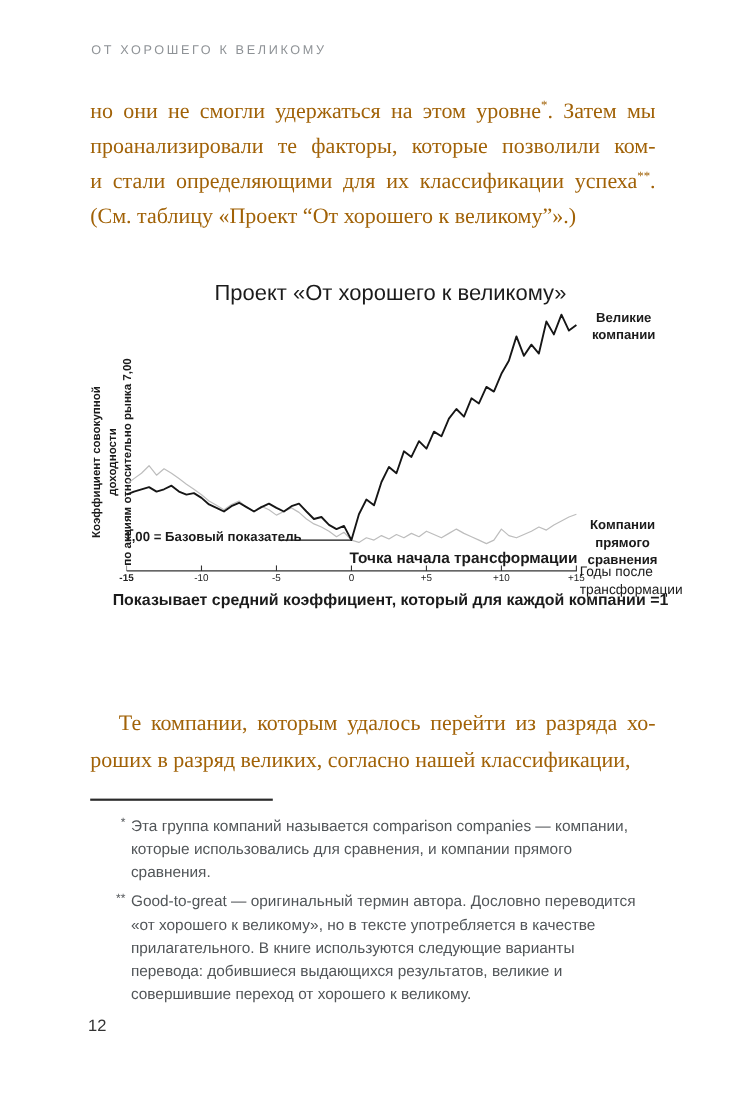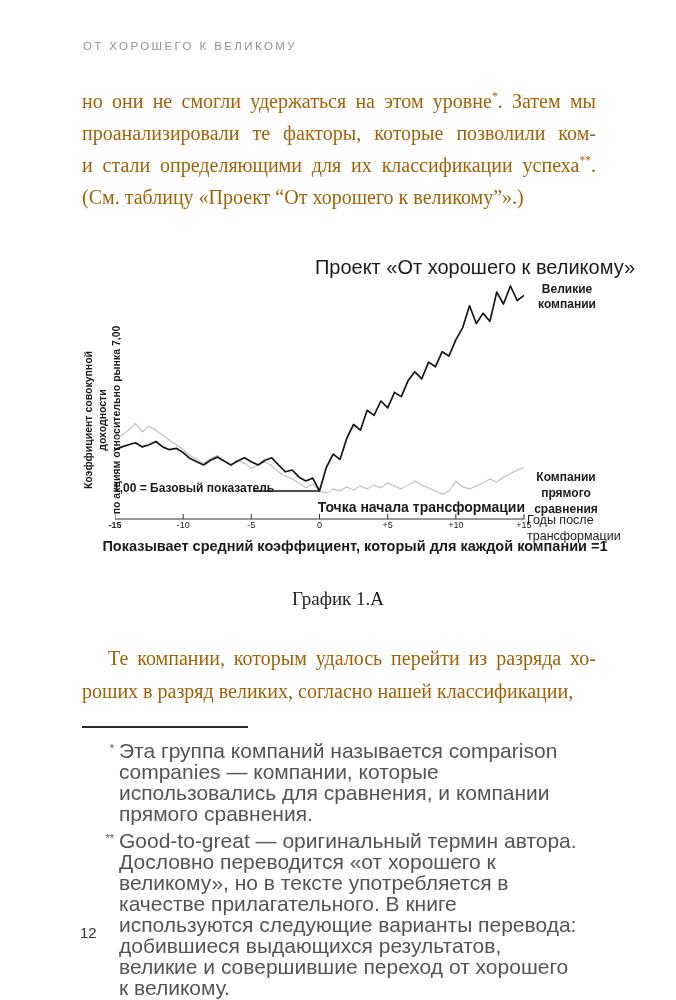--- a/index.html
+++ b/index.html
@@ -14,21 +14,21 @@
   .body-par .ln{text-align:justify;text-align-last:justify;}
   .body-par .ln.last{text-align:left;text-align-last:left;}
   .body-par sup{font-size:58%;vertical-align:super;line-height:0;}
   #p1{top:85px;}
   #p2{top:642px;line-height:33px;}
   #p2 .ln.first{padding-left:26px;}
 
   
   .figure{position:absolute;left:75px;top:253px;width:560px;height:330px;
     font-family:"Liberation Sans","DejaVu Sans",sans-serif;color:#1b1b1b;}
-  .fig-title{position:absolute;left:0;right:0;top:3px;text-align:right;font-size:20px;color:#1b1b1b;}
+  .fig-title{position:absolute;left:0;right:0;top:3px;text-align:center;font-size:20px;color:#1b1b1b;}
   .y-label{position:absolute;left:-72px;top:150px;width:190px;height:34px;
     transform:rotate(-90deg);text-align:center;font-size:10.5px;line-height:1.35;font-weight:600;}
   .plot-svg{position:absolute;left:40px;top:24px;}
   .lbl-baseline{position:absolute;left:38px;top:228px;font-size:12px;font-weight:600;}
   .lbl-transform{position:absolute;left:40px;width:410px;top:246px;text-align:right;
     font-size:14px;font-weight:600;}
   .x-tick{position:absolute;top:267px;transform:translateX(-50%);font-size:9px;color:#222;}
   .legend-great{position:absolute;left:450px;top:29px;width:84px;text-align:center;
     font-size:12px;font-weight:700;line-height:1.25;}
   .legend-comp{position:absolute;left:445px;top:216px;width:92px;text-align:center;
@@ -38,21 +38,21 @@
     font-size:14.5px;font-weight:600;line-height:19px;}
 
   .chart-name{position:absolute;left:0;right:0;top:588px;text-align:center;
     font-size:19px;color:#222;}
 
   .fn-divider{position:absolute;left:82px;top:726px;width:166px;border-top:2px solid #2b2b2b;}
   .footnotes{position:absolute;left:96px;top:740px;width:486px;
     font-family:"Liberation Sans","DejaVu Sans",sans-serif;color:#515558;}
   .fn{display:flex;margin-bottom:6px;}
   .fn-marker{flex:0 0 18px;text-align:right;padding-right:5px;font-size:11px;padding-top:2px;color:#515558;}
-  .fn-text{flex:1;font-size:21px;line-height:21px;max-width:462px;}
+  .fn-text{flex:1;font-size:14px;line-height:21px;max-width:462px;}
 
   .page-number{position:absolute;left:80px;top:924px;
     font-family:"Liberation Sans","DejaVu Sans",sans-serif;font-size:15px;color:#333;}
 </style>
 </head>
 <body>
 
 <div class="page">
 
   <div class="running-header">ОТ ХОРОШЕГО К ВЕЛИКОМУ</div>
@@ -102,21 +102,20 @@
 
     <div class="legend-great">Великие компании</div>
     <div class="legend-comp">Компании прямого сравнения</div>
     <div class="lbl-years">Годы после трансформации</div>
 
     <div class="fig-caption">
       <div>Показывает средний коэффициент, который для каждой компании =1</div>
     </div>
   </div>
 
-  <div class="chart-name">График 1.А</div>
 
   <div class="body-par" id="p2">
     <div class="ln first">Те компании, которым удалось перейти из разряда хо-</div>
     <div class="ln last">роших в разряд великих, согласно нашей классификации,</div>
   </div>
 
   <div class="fn-divider"></div>
 
   <div class="footnotes">
     <div class="fn">

